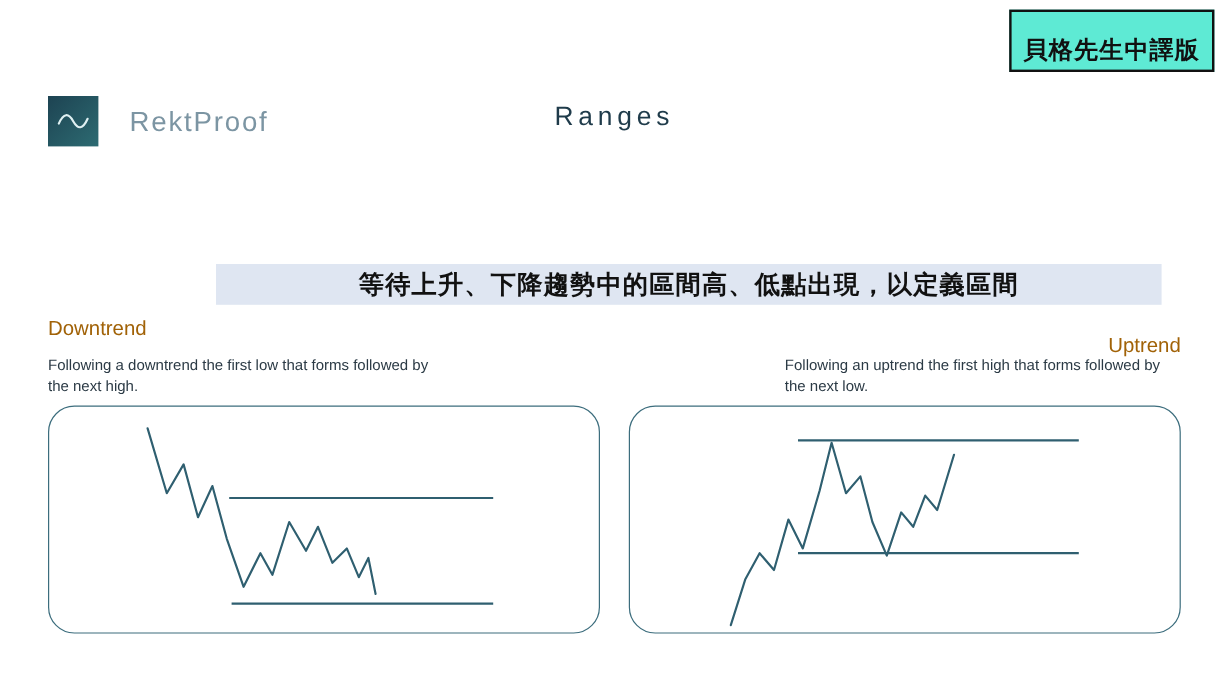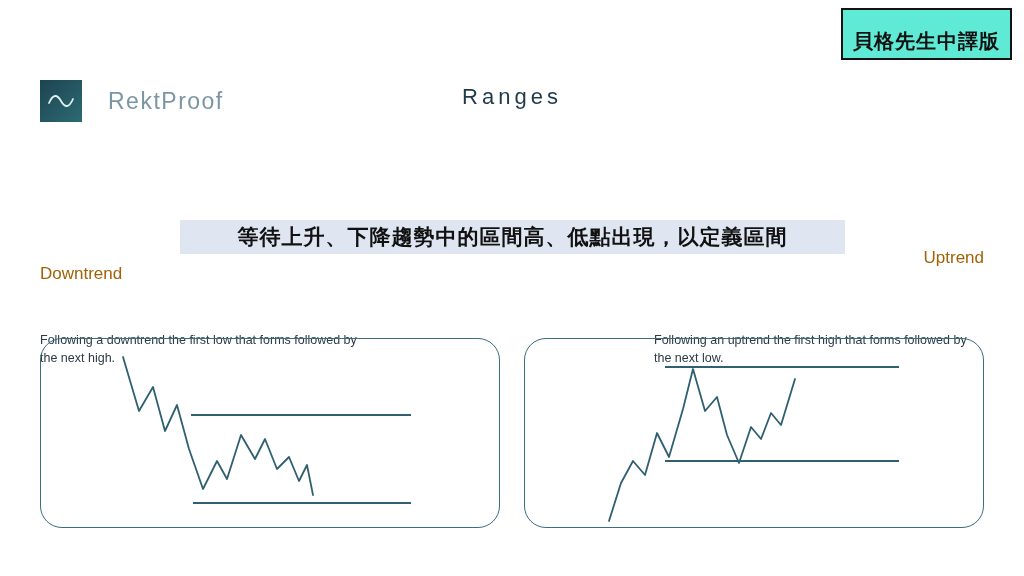--- a/index.html
+++ b/index.html
@@ -79,21 +79,21 @@
     color: #2b3a45;
     margin-bottom: 14px;
   }
   .header-sub:last-child { margin-bottom: 0; }
 
   
   .banner {
     position: absolute;
     left: 180px;
     top: 220px;
-    width: 665px;
+    width: 788px;
     height: 34px;
     background: #dfe6f2;
     display: flex;
     align-items: center;
     justify-content: center;
   }
   .banner-text {
     font-size: 21px;
     font-weight: bold;
     letter-spacing: 1px;
@@ -115,29 +115,28 @@
   .panel.right { left: 524px; }
   .panel svg { display: block; }
 
   .panel-heading {
     position: absolute;
     font-size: 17px;
     color: #a16207;
     font-weight: 400;
   }
   .panel-heading.left  { left: 40px;  top: 264px; text-align: left; }
-  .panel-heading.right { right: 40px; top: 248px; }
+  .panel-heading.right { right: 40px; top: 278px; }
 
   .panel-desc {
     position: absolute;
     font-size: 12.5px;
     line-height: 1.42;
     color: #2b3a45;
     width: 330px;
-    margin-top: 36px;
   }
   .panel-desc.left  { left: 40px;  top: 296px; text-align: left; }
   .panel-desc.right { right: 40px; top: 296px; text-align: left; }
 </style>
 </head>
 <body>
 
 <div class="translator-badge">貝格先生中譯版</div>
 
 <div class="brand">

